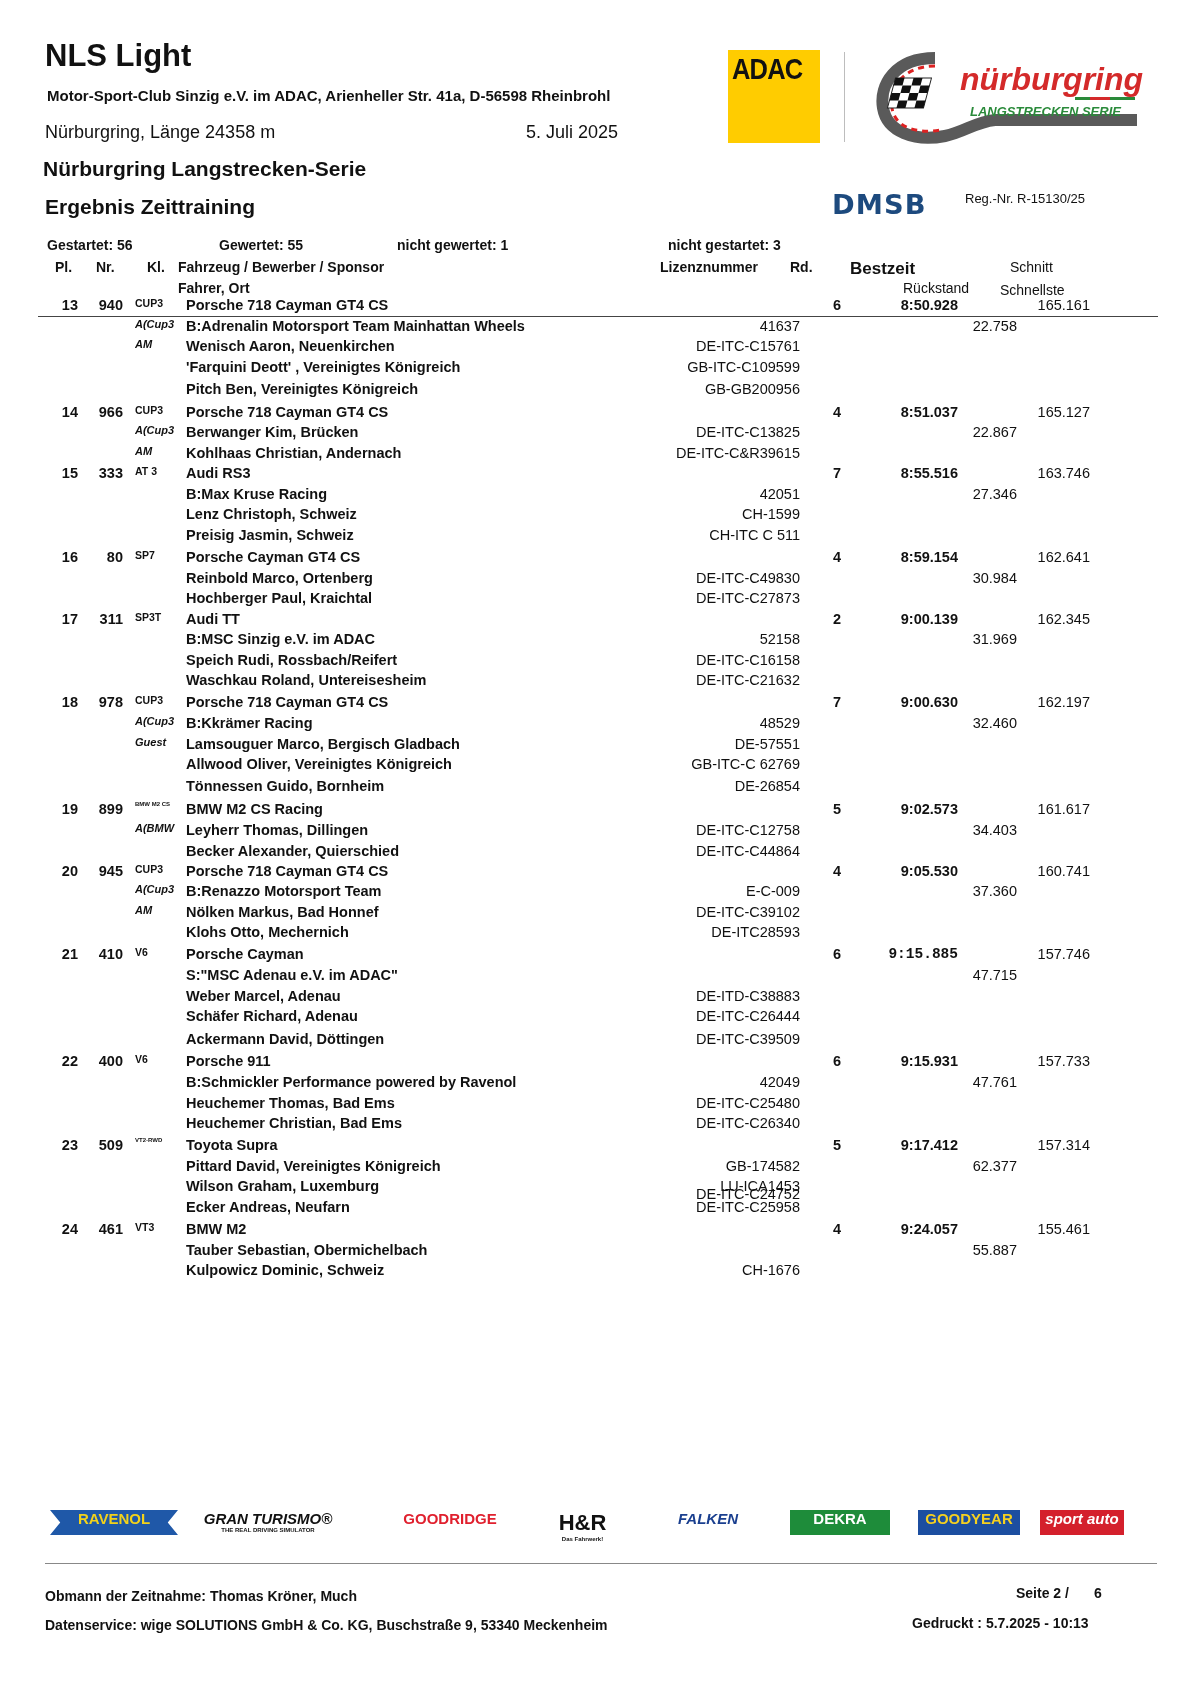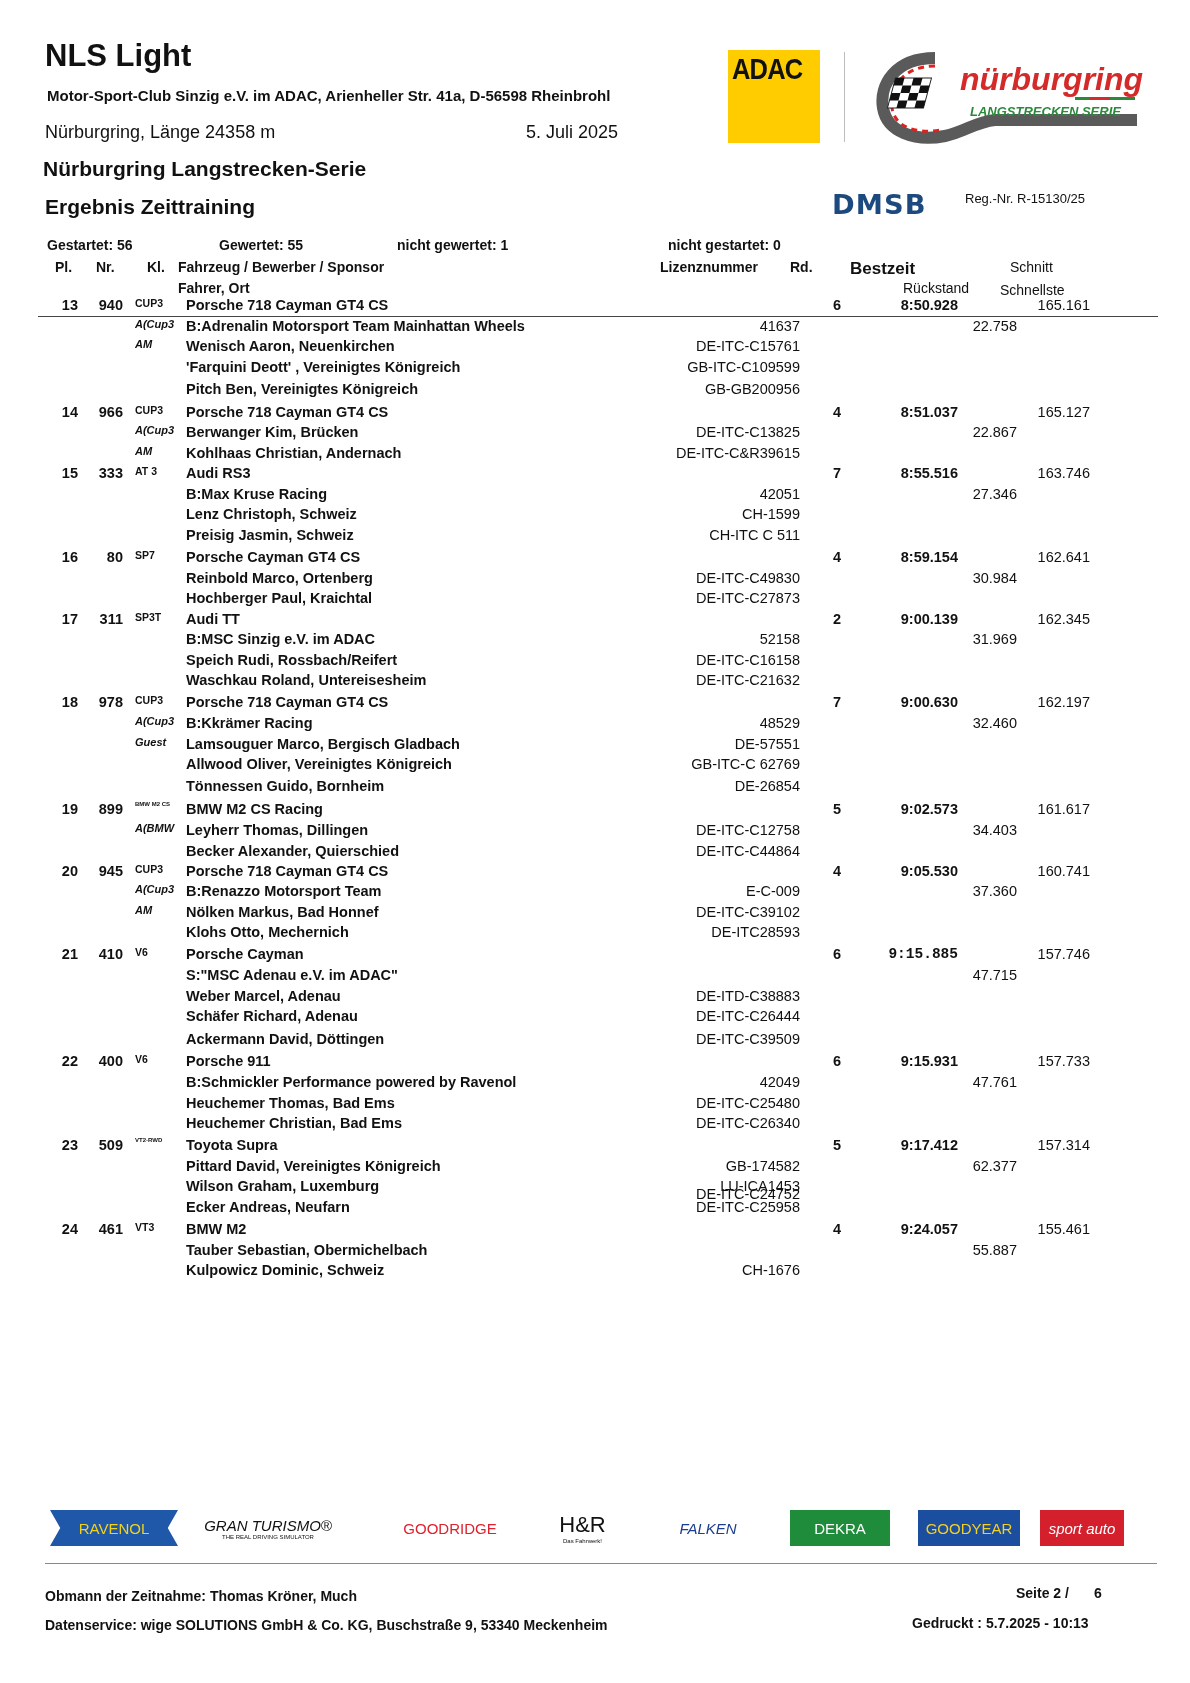--- a/index.html
+++ b/index.html
@@ -35,21 +35,21 @@
   .kl.small { font-size: 6px; }
   .kl.it { font-style: italic; font-weight: bold; font-size: 11px; width: 42px; overflow: hidden; }
   .txt { left: 186px; font-weight: bold; }
   .lic { right: 390px; text-align: right; }
   .rd { left: 828px; width: 18px; text-align: center; font-weight: bold; }
   .best { left: 880px; width: 78px; text-align: right; font-weight: bold; }
   .gap { left: 935px; width: 82px; text-align: right; }
   .speed { left: 1020px; width: 70px; text-align: right; }
 
   #sponsors { left: 50px; top: 1510px; width: 1110px; height: 40px; }
-  .sp { position: absolute; top: 0; height: 36px; display: flex; align-items: center; justify-content: center; font-weight: normal; }
+  .sp { position: absolute; top: 0; height: 25px; display: flex; align-items: center; justify-content: flex-start; font-weight: bold; }
   #footline { left: 45px; top: 1563px; width: 1112px; height: 1px; background: #888; }
   .foot { font-size: 14px; font-weight: bold; }
 </style>
 </head>
 <body>
 
 <div class="abs" id="title">NLS Light</div>
 <div class="abs" id="club">Motor-Sport-Club Sinzig e.V. im ADAC, Arienheller Str. 41a, D-56598 Rheinbrohl</div>
 <div class="abs" id="track">Nürburgring, Länge 24358 m</div>
 <div class="abs" id="date">5. Juli 2025</div>
@@ -79,21 +79,21 @@
   <rect x="215" y="47" width="20" height="3" fill="#d42a2a"></rect>
   <text x="95" y="66" font-family="Liberation Sans, sans-serif" font-weight="bold" font-style="italic" font-size="13" fill="#2a8a3a">LANGSTRECKEN SERIE</text>
 </svg>
 
 <div class="abs" id="dmsb">DMSB</div>
 <div class="abs" id="regnr">Reg.-Nr. R-15130/25</div>
 
 <div class="abs stat" style="left:47px">Gestartet: 56</div>
 <div class="abs stat" style="left:219px">Gewertet: 55</div>
 <div class="abs stat" style="left:397px">nicht gewertet: 1</div>
-<div class="abs stat" style="left:668px">nicht gestartet: 0</div>
+<div class="abs stat" style="left:668px">nicht gestartet: 3</div>
 
 <div class="abs hdr" style="left:55px;top:259px">Pl.</div>
 <div class="abs hdr" style="left:96px;top:259px">Nr.</div>
 <div class="abs hdr" style="left:147px;top:259px">Kl.</div>
 <div class="abs hdr" style="left:178px;top:259px">Fahrzeug / Bewerber / Sponsor</div>
 <div class="abs hdr" style="left:178px;top:280px">Fahrer, Ort</div>
 <div class="abs hdr" style="left:660px;top:259px">Lizenznummer</div>
 <div class="abs hdr" style="left:790px;top:259px">Rd.</div>
 <div class="abs hdr" style="left:850px;top:259px;font-size:17px">Bestzeit</div>
 <div class="abs hdr-n" style="left:903px;top:280px">Rückstand</div>

